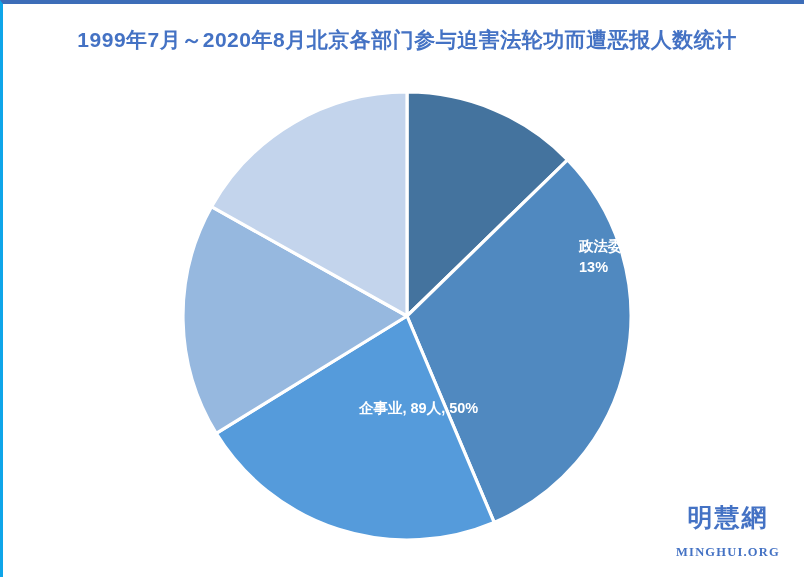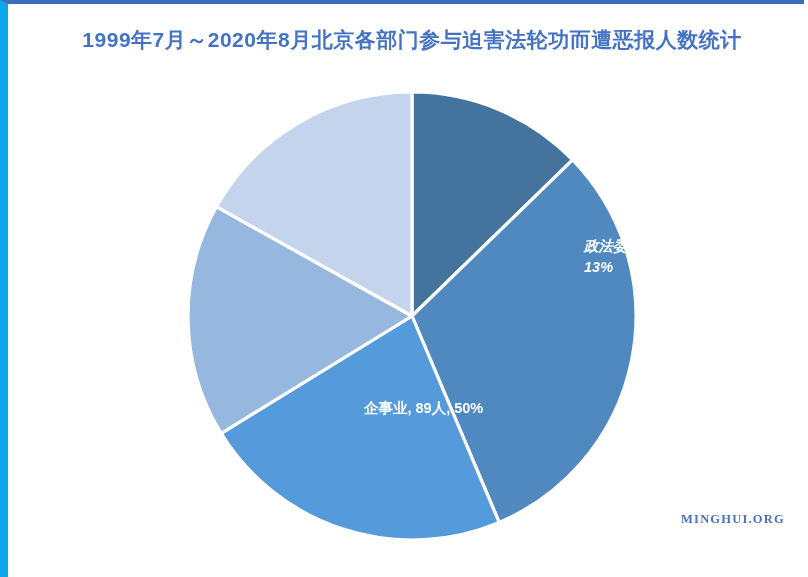--- a/index.html
+++ b/index.html
@@ -10,21 +10,21 @@
   body {
     font-family: "Liberation Sans", "DejaVu Sans", sans-serif;
   }
   #page {
     position: relative;
     width: 804px;
     height: 577px;
     background: #ffffff;
     overflow: hidden;
     box-sizing: border-box;
-    border-left: 8px solid #0ea5e9;
+    border-left: 3px solid #0ea5e9;
     border-top: 4px solid #3d6db8;
   }
   
   #chart-title {
     position: absolute;
     left: 0;
     top: 22px;
     width: 808px;
     text-align: center;
     font-size: 21px;
@@ -57,21 +57,21 @@
     position: absolute;
     color: #ffffff;
     font-size: 14.5px;
     font-weight: bold;
     line-height: 1.42;
     white-space: pre-line;
     text-align: center;
     font-family: "Liberation Sans", "DejaVu Sans", sans-serif;
     pointer-events: none;
   }
-  #label-0 { left: 398px; top: 146px; width: 166px; text-align: left; font-style: italic; }
+  #label-0 { left: 398px; top: 146px; width: 166px; text-align: left; }
   #label-1 { left: 460px; top: 324px; width: 180px; text-align: left; }
   #label-2 { left: 250px; top: 450px; width: 190px; text-align: left; }
   #label-3 { left: 178px; top: 308px; width: 160px; text-align: left; }
   #label-4 { left: 232px; top: 178px; width: 180px; text-align: left; }
 
   
   #logo {
     position: absolute;
     left: 664px;
     top: 500px;
@@ -84,21 +84,21 @@
     color: #4472C4;
     letter-spacing: 2px;
     line-height: 1.05;
     font-family: "Liberation Sans", "DejaVu Sans", sans-serif;
   }
   #logo-en {
     font-size: 12.5px;
     font-weight: bold;
     color: #4472C4;
     letter-spacing: 1.2px;
-    margin-top: 8px;
+    margin-top: 15px;
     font-family: "Liberation Serif", "DejaVu Serif", serif;
   }
 </style>
 </head>
 <body>
 
 <div id="page">
 
   <div id="chart-title">1999年7月～2020年8月北京各部门参与迫害法轮功而遭恶报人数统计</div>
 
@@ -114,16 +114,17 @@
     </svg>
 
     <div class="slice-label" id="label-0">政法委、610, 67人,
 13%</div>
     <div class="slice-label" id="label-1">公检法司, 163人, 31%</div>
     <div class="slice-label" id="label-2">党政官员, 119人, 22%</div>
     <div class="slice-label" id="label-3">企事业, 89人, 50%</div>
   </div>
 
   <div id="logo">
+    <div id="logo-cn">明慧網</div>
     <div id="logo-en">MINGHUI.ORG</div>
   </div>
 
 </div>
 
 </body></html>

